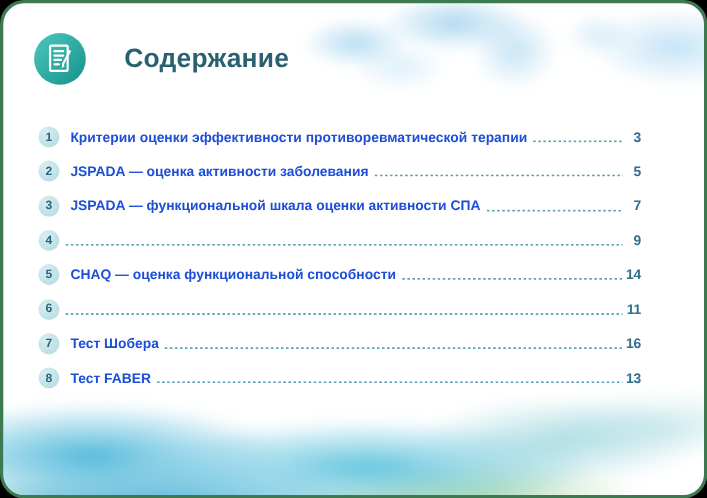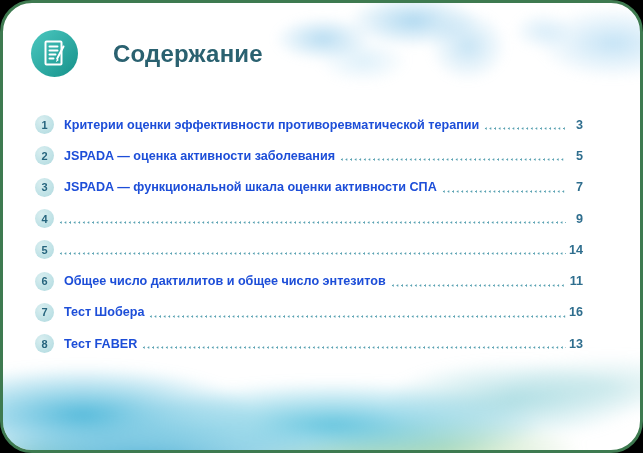--- a/index.html
+++ b/index.html
@@ -7,21 +7,21 @@
     width: 643px; height: 453px;
     background: #000;
     font-family: "Liberation Sans", "DejaVu Sans", sans-serif;
     overflow: hidden;
   }
   .card {
     position: absolute;
     left: 0; top: 0; width: 643px; height: 453px;
     background: #ffffff;
     border: 3px solid #3e7a50;
-    border-radius: 32px;
+    border-radius: 22px;
     overflow: hidden;
   }
   
   .wash-top {
     position: absolute; top: -12px; left: 240px; width: 420px; height: 110px;
     background:
       radial-gradient(70px 32px at 80px 48px,  rgba(110,185,228,.50), transparent 70%),
       radial-gradient(95px 38px at 170px 30px, rgba(110,185,228,.55), transparent 70%),
       radial-gradient(55px 50px at 225px 55px, rgba(130,195,232,.45), transparent 72%),
       radial-gradient(40px 26px at 300px 40px, rgba(150,205,238,.35), transparent 75%),
@@ -151,27 +151,27 @@
     </div>
 
     <div class="toc-row">
       <span class="num-badge">4</span>
       <span class="leader"></span>
       <span class="toc-page">9</span>
     </div>
 
     <div class="toc-row">
       <span class="num-badge">5</span>
+      <span class="toc-label">CHAQ — оценка функциональной способности</span>
       <span class="leader"></span>
       <span class="toc-page">14</span>
     </div>
 
     <div class="toc-row">
       <span class="num-badge">6</span>
-      <span class="toc-label">Общее число дактилитов и общее число энтезитов</span>
       <span class="leader"></span>
       <span class="toc-page">11</span>
     </div>
 
     <div class="toc-row">
       <span class="num-badge">7</span>
       <span class="toc-label">Тест Шобера</span>
       <span class="leader"></span>
       <span class="toc-page">16</span>
     </div>

